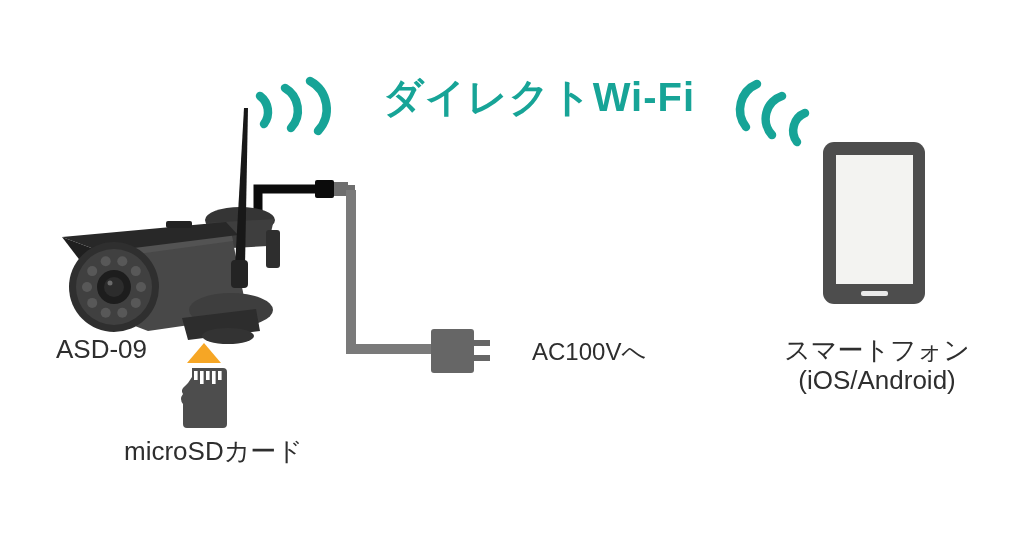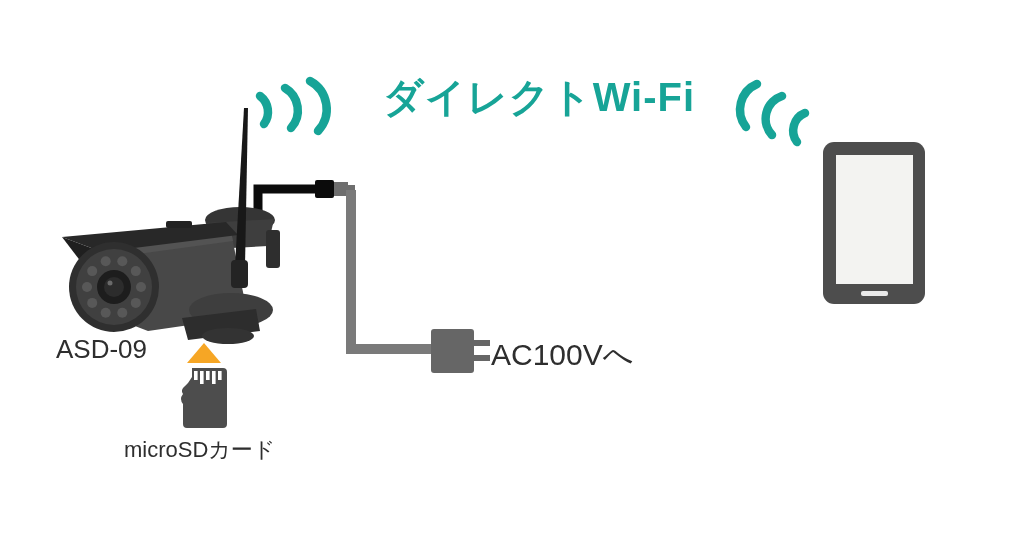--- a/index.html
+++ b/index.html
@@ -28,23 +28,23 @@
   }
   .title {
     left: 383px;
     top: 74px;
     font-size: 40px;
     font-weight: 700;
     letter-spacing: 1px;
     color: var(--accent-teal, #17a497);
   }
   .asd-label     { left: 56px;  top: 335px; font-size: 26px; }
-  .microsd-label { left: 124px; top: 437px; font-size: 22px; }
+  .microsd-label { left: 124px; top: 437px; font-size: 26px; }
   .adapter-label { left: 346px; top: 377px; font-size: 25px; }
-  .outlet-label  { left: 491px; top: 338px; font-size: 30px; }
+  .outlet-label  { left: 532px; top: 338px; font-size: 24px; }
   .phone-label-block {
     left: 778px;
     top: 335px;
     width: 198px;
     text-align: center;
     font-size: 26px;
     line-height: 30px;
   }
   
   .arc {
@@ -166,15 +166,17 @@
   <div class="label title">ダイレクトWi-Fi</div>
 
   <div class="label asd-label">ASD-09</div>
 
   <div class="label microsd-label">microSDカード</div>
 
 
   <div class="label outlet-label">AC100Vへ</div>
 
   <div class="label phone-label-block">
+    <div>スマートフォン</div>
+    <div>(iOS/Android)</div>
   </div>
 
 </div>
 
 </body></html>

